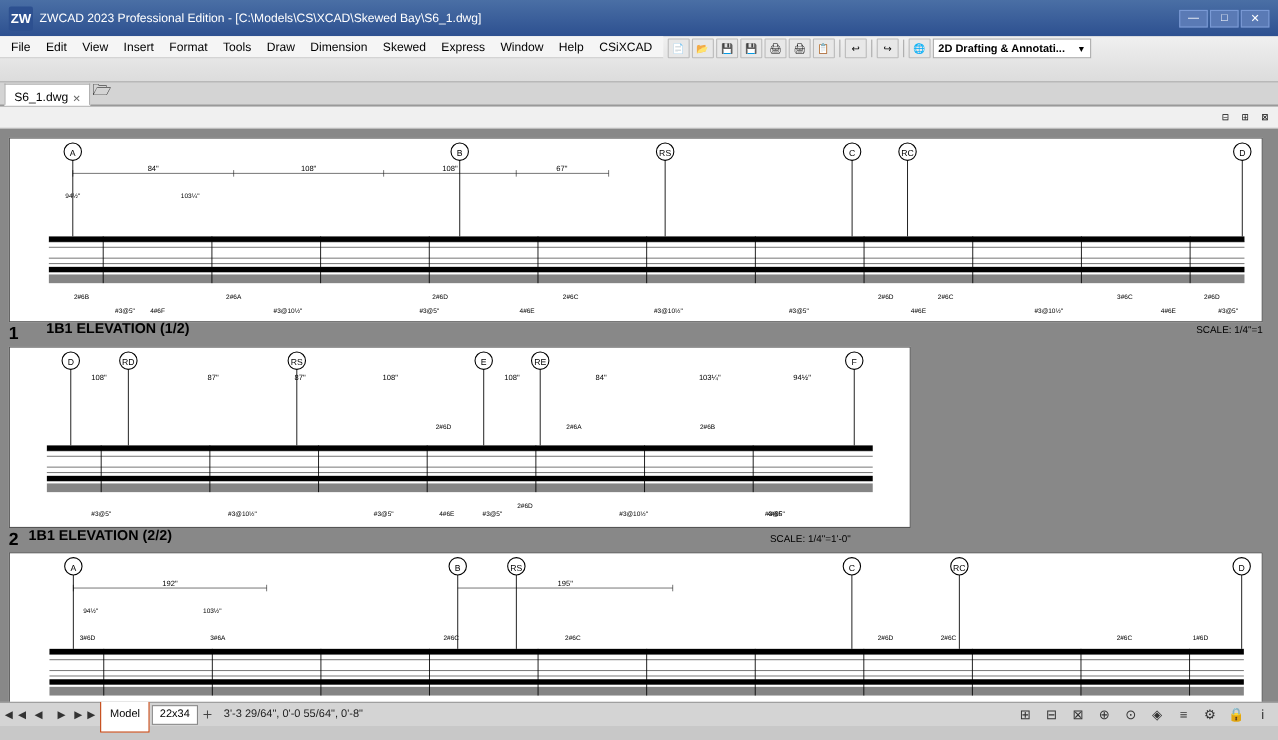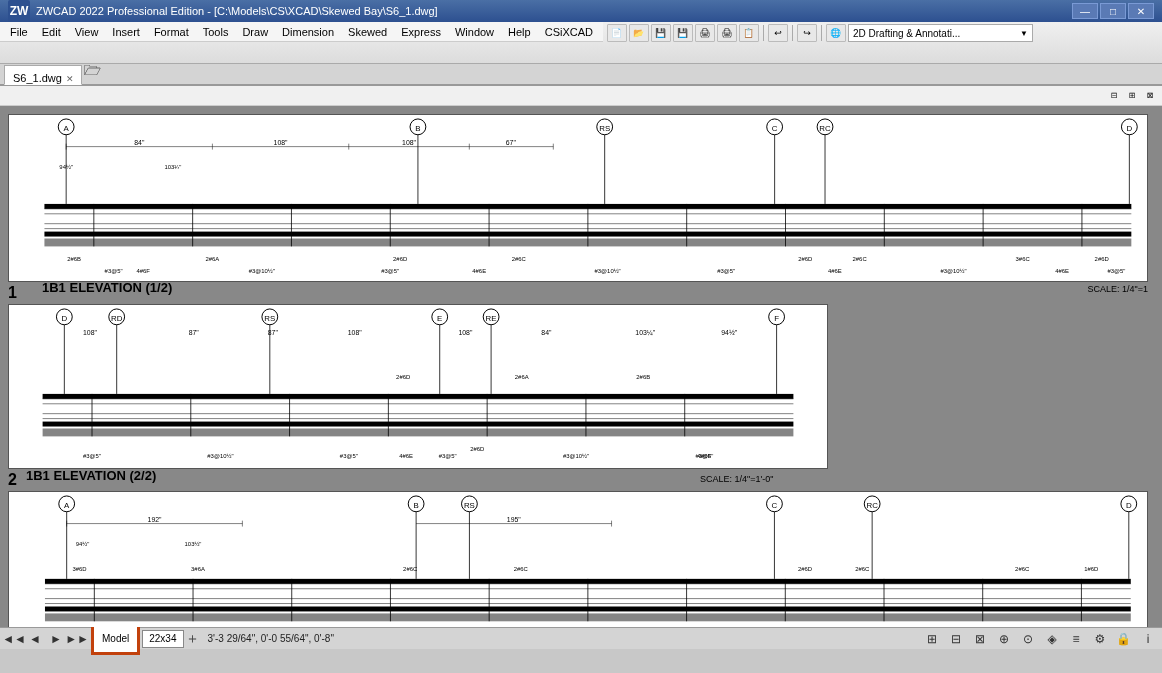--- a/index.html
+++ b/index.html
@@ -1,20 +1,20 @@
 <!DOCTYPE html>
 <html><head>
   <meta charset="utf-8">
   <style>
     * { margin: 0; padding: 0; box-sizing: border-box; }
     body { font-family: 'Segoe UI', Arial, sans-serif; font-size: 12px; background: #c8c8c8; width: 1162px; height: 673px; overflow: hidden; user-select: none; }
 
     
     #titlebar {
-      height: 22px;
+      height: 33px;
       background: linear-gradient(to bottom, #4a6fa5, #2d5090);
       display: flex;
       align-items: center;
       justify-content: space-between;
       padding: 0 8px;
       color: white;
       font-size: 11px;
     }
     #titlebar-left { display: flex; align-items: center; gap: 6px; }
     #titlebar-right { display: flex; gap: 2px; }
@@ -70,22 +70,23 @@
     }
     .toolbar-sep { width: 1px; height: 16px; background: #aaa; margin: 0 2px; }
 
     #dropdown-selector {
       height: 18px;
       border: 1px solid #aaa;
       background: white;
       font-size: 10px;
       padding: 0 4px;
       display: flex; align-items: center;
-      width: 185px;
-      cursor: pointer;
+      width: 144px;
+      cursor: pointer;
+      font-weight: bold;
     }
 
     
     #tabbar {
       height: 22px;
       background: #d4d4d4;
       border-bottom: 2px solid #999;
       display: flex;
       align-items: flex-end;
       padding-left: 4px;
@@ -162,21 +163,21 @@
       font-size: 10px;
     }
     #statusbar-tabs {
       display: flex;
       align-items: center;
       gap: 2px;
     }
     .status-tab {
       height: 32px;
       background: #c0c0c0;
-      border: 3px solid #c2410c;
+      border: 1px solid #c2410c;
       padding: 12px 8px;
       font-size: 10px;
       display: flex; align-items: center;
       cursor: pointer;
     }
     .status-tab.active { background: white; }
     .status-page {
       height: 18px;
       background: #c0c0c0;
       border: 1px solid #888;
@@ -228,21 +229,21 @@
       font-size: 12px;
       border-radius: 2px;
     }
   </style>
 </head>
 <body>
 
 <div id="titlebar">
   <div id="titlebar-left">
     <div id="logo">ZW</div>
-    <span>ZWCAD 2022 Professional Edition - [C:\Models\CS\XCAD\Skewed Bay\S6_1.dwg]</span>
+    <span>ZWCAD 2023 Professional Edition - [C:\Models\CS\XCAD\Skewed Bay\S6_1.dwg]</span>
   </div>
   <div id="titlebar-right">
     <div class="title-btn">—</div>
     <div class="title-btn">□</div>
     <div class="title-btn close">✕</div>
   </div>
 </div>
 
 <div id="ribbon">
 

